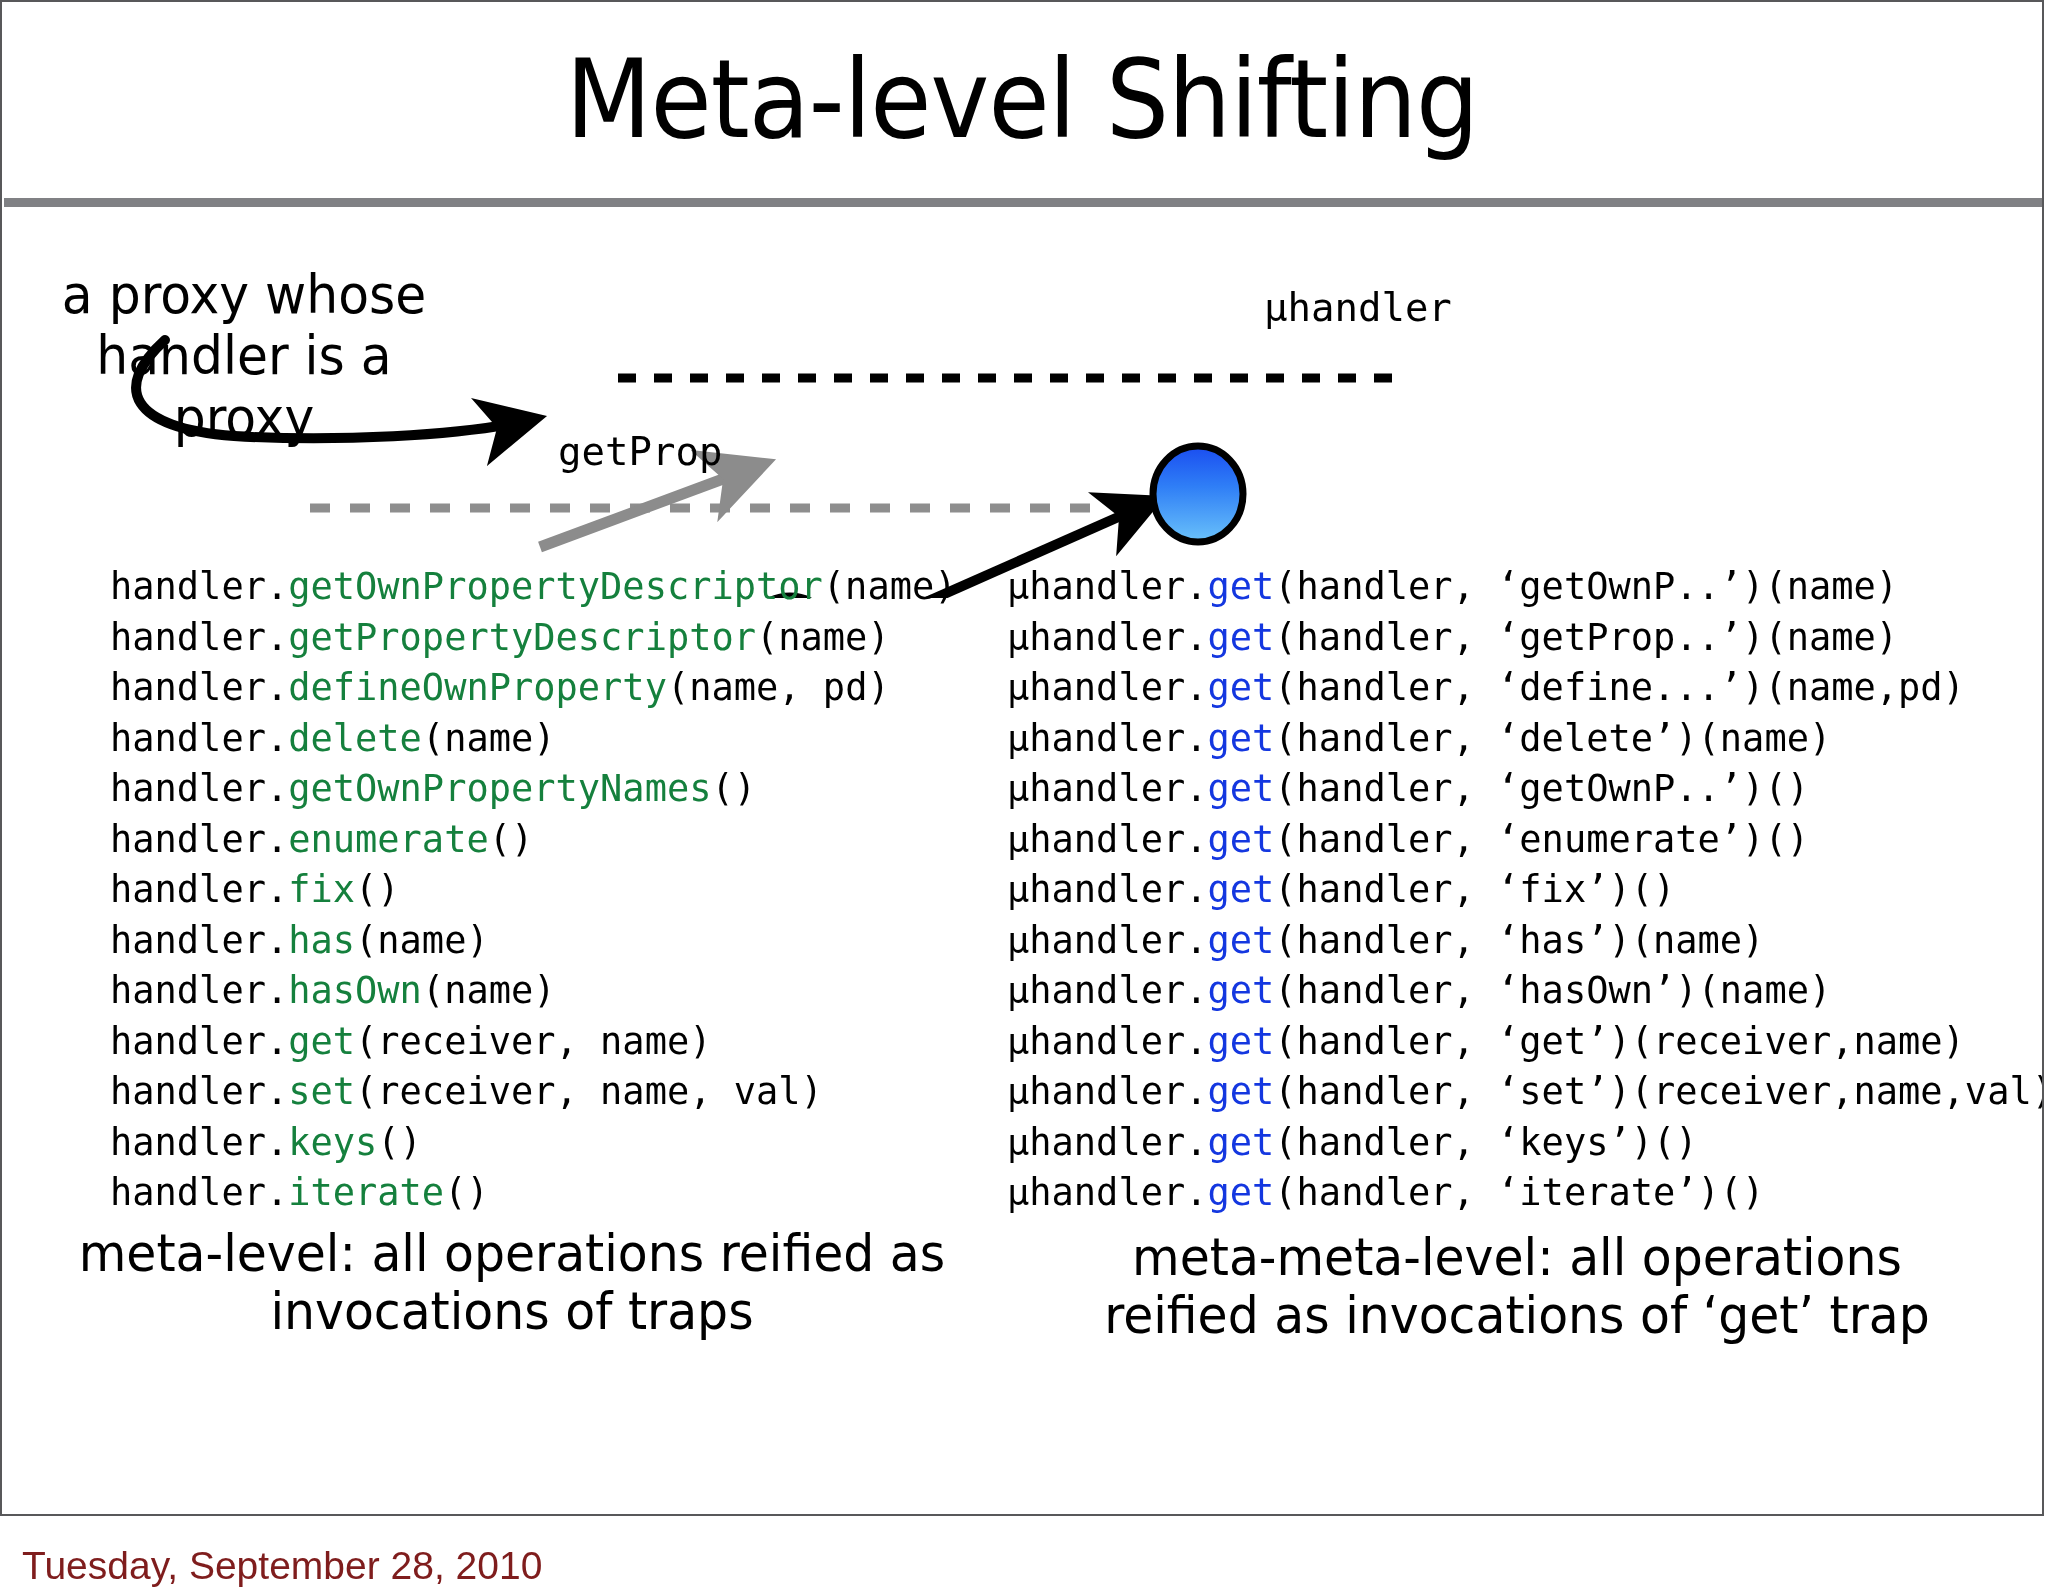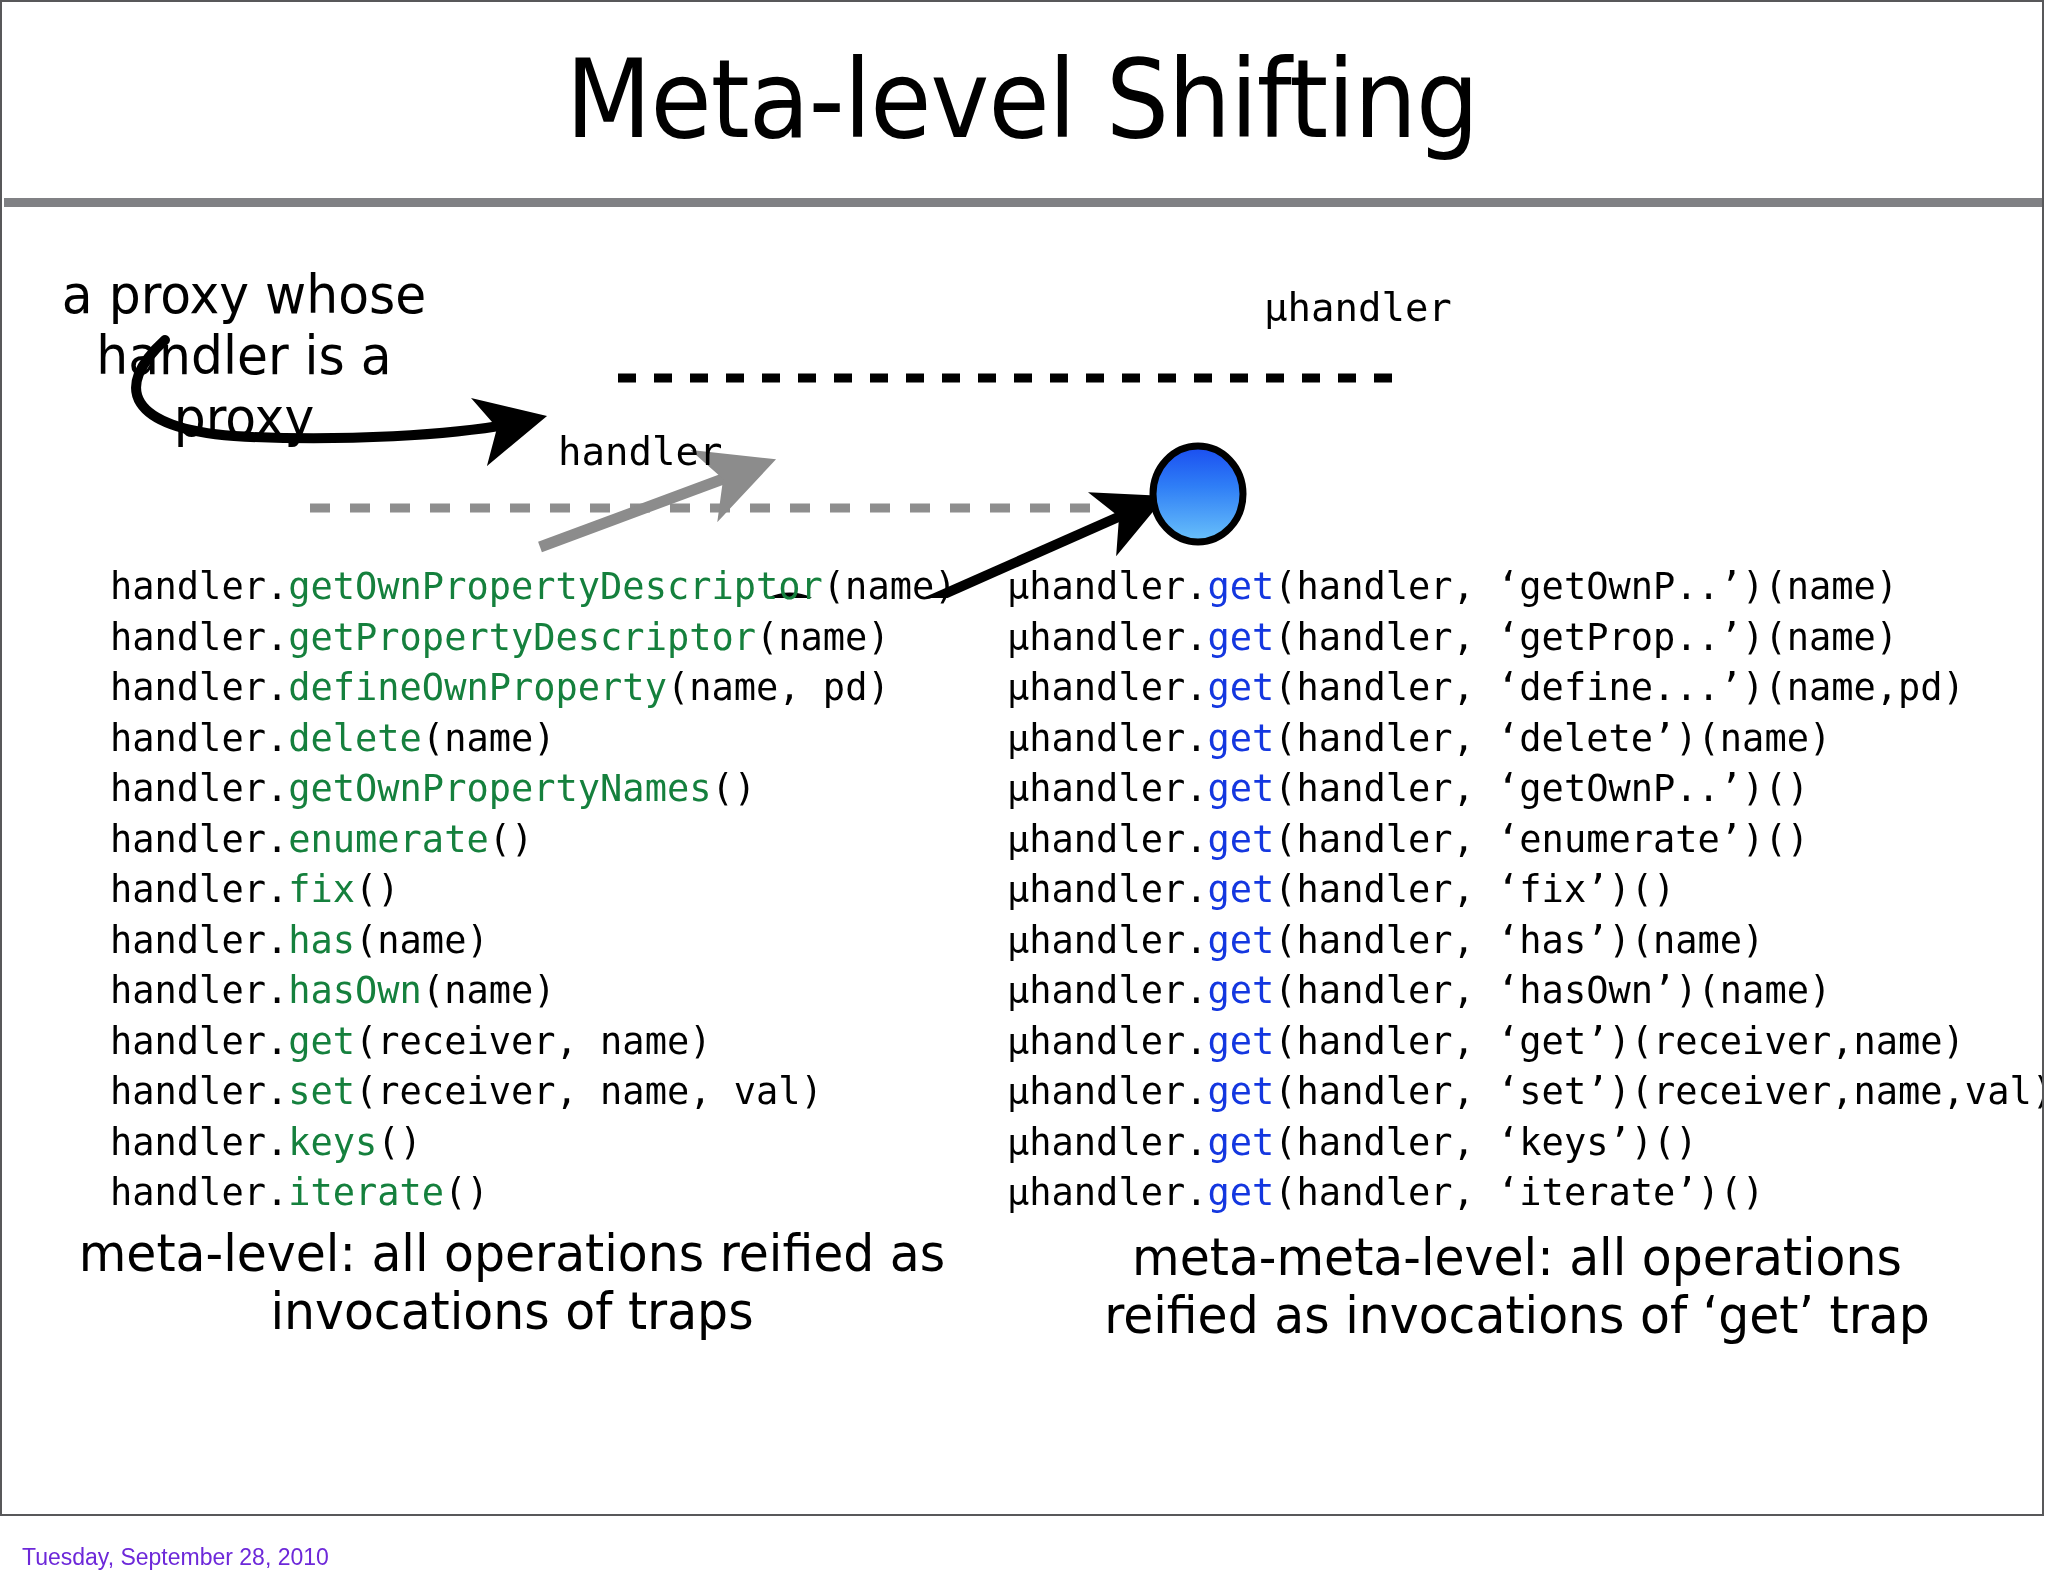--- a/index.html
+++ b/index.html
@@ -117,22 +117,22 @@
   }
   .caption-left { left: 40px; top: 1222px; width: 940px; }
   .caption-right { left: 1040px; top: 1226px; width: 950px; }
 
   
   .footer-date {
     position: absolute;
     left: 22px;
     top: 1544px;
     font-family: "Liberation Sans", sans-serif;
-    font-size: 23px;
-    color: #6d28d9;
+    font-size: 39px;
+    color: #7f1d1d;
     white-space: nowrap;
   }
 </style>
 </head>
 <body>
 
 <div class="slide">
 
   <div class="title-bar">
     <div class="title-text">Meta-level Shifting</div>
@@ -181,21 +181,21 @@
         <linearGradient id="gradMu" x1="0.5" y1="0" x2="0.5" y2="1">
           <stop offset="0%" stop-color="#1a4df0"></stop>
           <stop offset="42%" stop-color="#2f7ef6"></stop>
           <stop offset="100%" stop-color="#6ac2fa"></stop>
         </linearGradient>
       </defs>
       <ellipse cx="1196" cy="296" rx="45" ry="48" fill="url(#gradMu)" stroke="#000000" stroke-width="7"></ellipse>
     </g>
   </svg>
 
-  <div class="node-label label-handler">handler</div>
+  <div class="node-label label-handler">getProp</div>
   <div class="node-label label-muhandler">μhandler</div>
 
   <div class="code-col col-left" id="col-left"><div><span>handler.</span><span class="m-green">getOwnPropertyDescriptor</span><span>(name)</span></div><div><span>handler.</span><span class="m-green">getPropertyDescriptor</span><span>(name)</span></div><div><span>handler.</span><span class="m-green">defineOwnProperty</span><span>(name, pd)</span></div><div><span>handler.</span><span class="m-green">delete</span><span>(name)</span></div><div><span>handler.</span><span class="m-green">getOwnPropertyNames</span><span>()</span></div><div><span>handler.</span><span class="m-green">enumerate</span><span>()</span></div><div><span>handler.</span><span class="m-green">fix</span><span>()</span></div><div><span>handler.</span><span class="m-green">has</span><span>(name)</span></div><div><span>handler.</span><span class="m-green">hasOwn</span><span>(name)</span></div><div><span>handler.</span><span class="m-green">get</span><span>(receiver, name)</span></div><div><span>handler.</span><span class="m-green">set</span><span>(receiver, name, val)</span></div><div><span>handler.</span><span class="m-green">keys</span><span>()</span></div><div><span>handler.</span><span class="m-green">iterate</span><span>()</span></div></div>
   <div class="code-col col-right" id="col-right"><div><span>μhandler.</span><span class="m-blue">get</span><span>(handler, ‘getOwnP..’)(name)</span></div><div><span>μhandler.</span><span class="m-blue">get</span><span>(handler, ‘getProp..’)(name)</span></div><div><span>μhandler.</span><span class="m-blue">get</span><span>(handler, ‘define...’)(name,pd)</span></div><div><span>μhandler.</span><span class="m-blue">get</span><span>(handler, ‘delete’)(name)</span></div><div><span>μhandler.</span><span class="m-blue">get</span><span>(handler, ‘getOwnP..’)()</span></div><div><span>μhandler.</span><span class="m-blue">get</span><span>(handler, ‘enumerate’)()</span></div><div><span>μhandler.</span><span class="m-blue">get</span><span>(handler, ‘fix’)()</span></div><div><span>μhandler.</span><span class="m-blue">get</span><span>(handler, ‘has’)(name)</span></div><div><span>μhandler.</span><span class="m-blue">get</span><span>(handler, ‘hasOwn’)(name)</span></div><div><span>μhandler.</span><span class="m-blue">get</span><span>(handler, ‘get’)(receiver,name)</span></div><div><span>μhandler.</span><span class="m-blue">get</span><span>(handler, ‘set’)(receiver,name,val)</span></div><div><span>μhandler.</span><span class="m-blue">get</span><span>(handler, ‘keys’)()</span></div><div><span>μhandler.</span><span class="m-blue">get</span><span>(handler, ‘iterate’)()</span></div></div>
 
   <div class="caption caption-left">
     <div>meta-level: all operations reified as</div>
     <div>invocations of traps</div>
   </div>
   <div class="caption caption-right">

